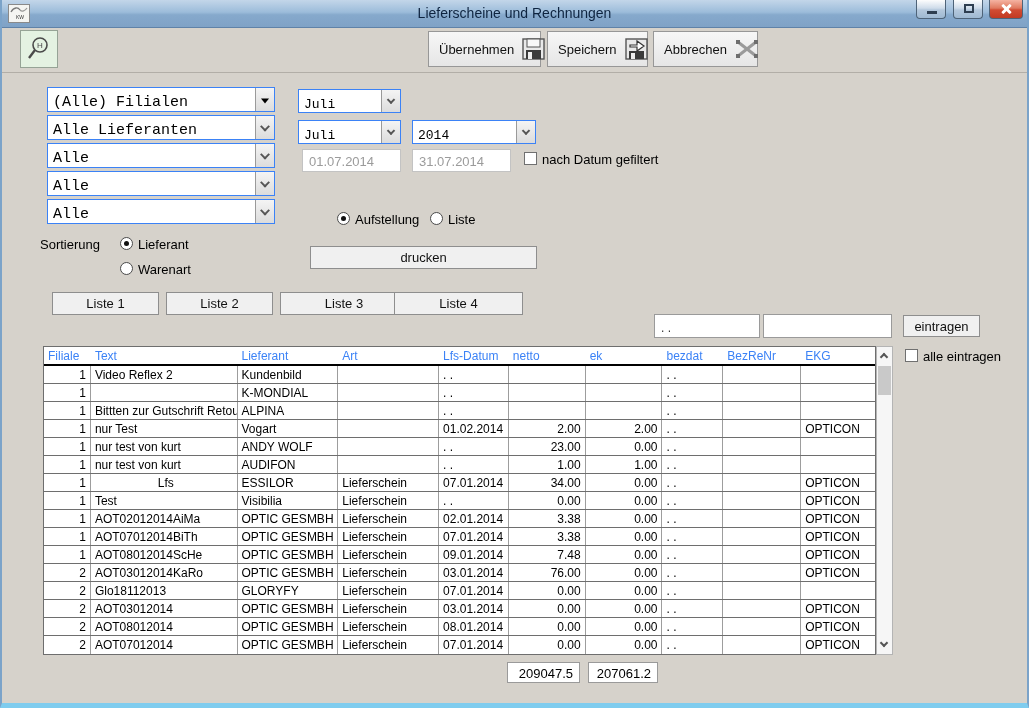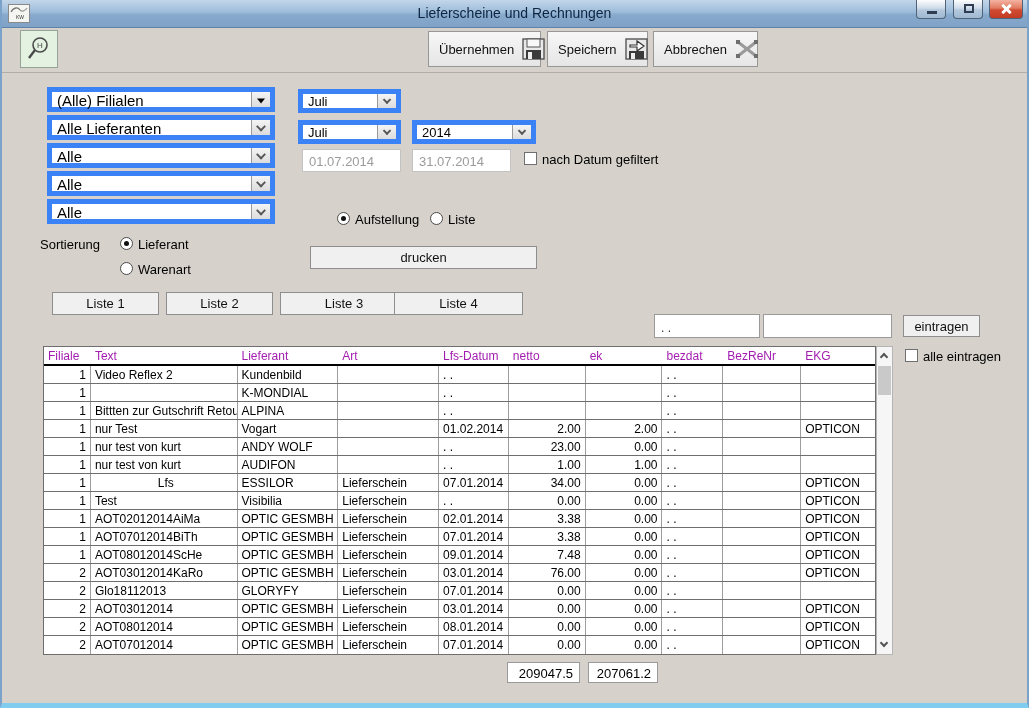--- a/index.html
+++ b/index.html
@@ -61,22 +61,22 @@
     background:linear-gradient(to bottom,#f7f7f7,#e6e6e6);
     border:1px solid #979797; font-size:13px; color:#111; cursor:pointer;
   }
   .tb-btn .ico{ flex:0 0 auto; display:flex; }
   .btn-uebernehmen{ left:426px; width:113px; }
   .btn-speichern{ left:545px; width:101px; }
   .btn-abbrechen{ left:651px; width:105px; }
 
   
   .combo{
-    position:absolute; background:#fff; border:5px solid #3b82f6;
-    display:flex; align-items:flex-start; cursor:pointer;
+    position:absolute; background:#fff; border:1px solid #3b82f6;
+    display:flex; align-items:flex-end; cursor:pointer;font-family:Liberation Mono, monospace;
   }
   .combo .ctext{ flex:1; padding-left:5px; overflow:hidden; white-space:nowrap; color:#000; }
   .combo .cbtn{
     width:19px; align-self:stretch; position:relative;
     background:linear-gradient(to bottom,#f4f4f4,#dcdcdc);
     border-left:1px solid #9a9a9a;
   }
   .tri-down{ position:absolute; left:50%; top:50%; transform:translate(-50%,-30%);
     width:0; height:0; border-left:4px solid transparent; border-right:4px solid transparent;
     border-top:5px solid #000; }
@@ -110,21 +110,21 @@
     font-size:13px; color:#111; text-align:center; cursor:pointer;
     display:flex; align-items:center; justify-content:center;
   }
 
   
   .grid{
     position:absolute; left:41px; top:346px; width:833px;
     background:#fff; border:1px solid #6e6e6e;
   }
   .ghead{ display:flex; height:17px; }
-  .hcell{ font-size:12px; color:#a21caf; padding:2px 0 0 4px;
+  .hcell{ font-size:12px; color:#3b82f6; padding:2px 0 0 4px;
     white-space:nowrap; overflow:hidden; }
   .hsep{ height:2px; background:#000; }
   .trow{ display:flex; height:18px; border-bottom:1px solid #6e6e6e; cursor:default; }
   .trow:last-child{ border-bottom:none; }
   .tcell{ font-size:12px; color:#000; padding:2px 0 0 4px;
     border-right:1px solid #9d9d9d; white-space:nowrap; overflow:hidden; }
   .tcell:last-child{ border-right:none; }
   .tcell.ar{ text-align:right; padding:2px 4px 0 0; }
 
   .vscroll{

